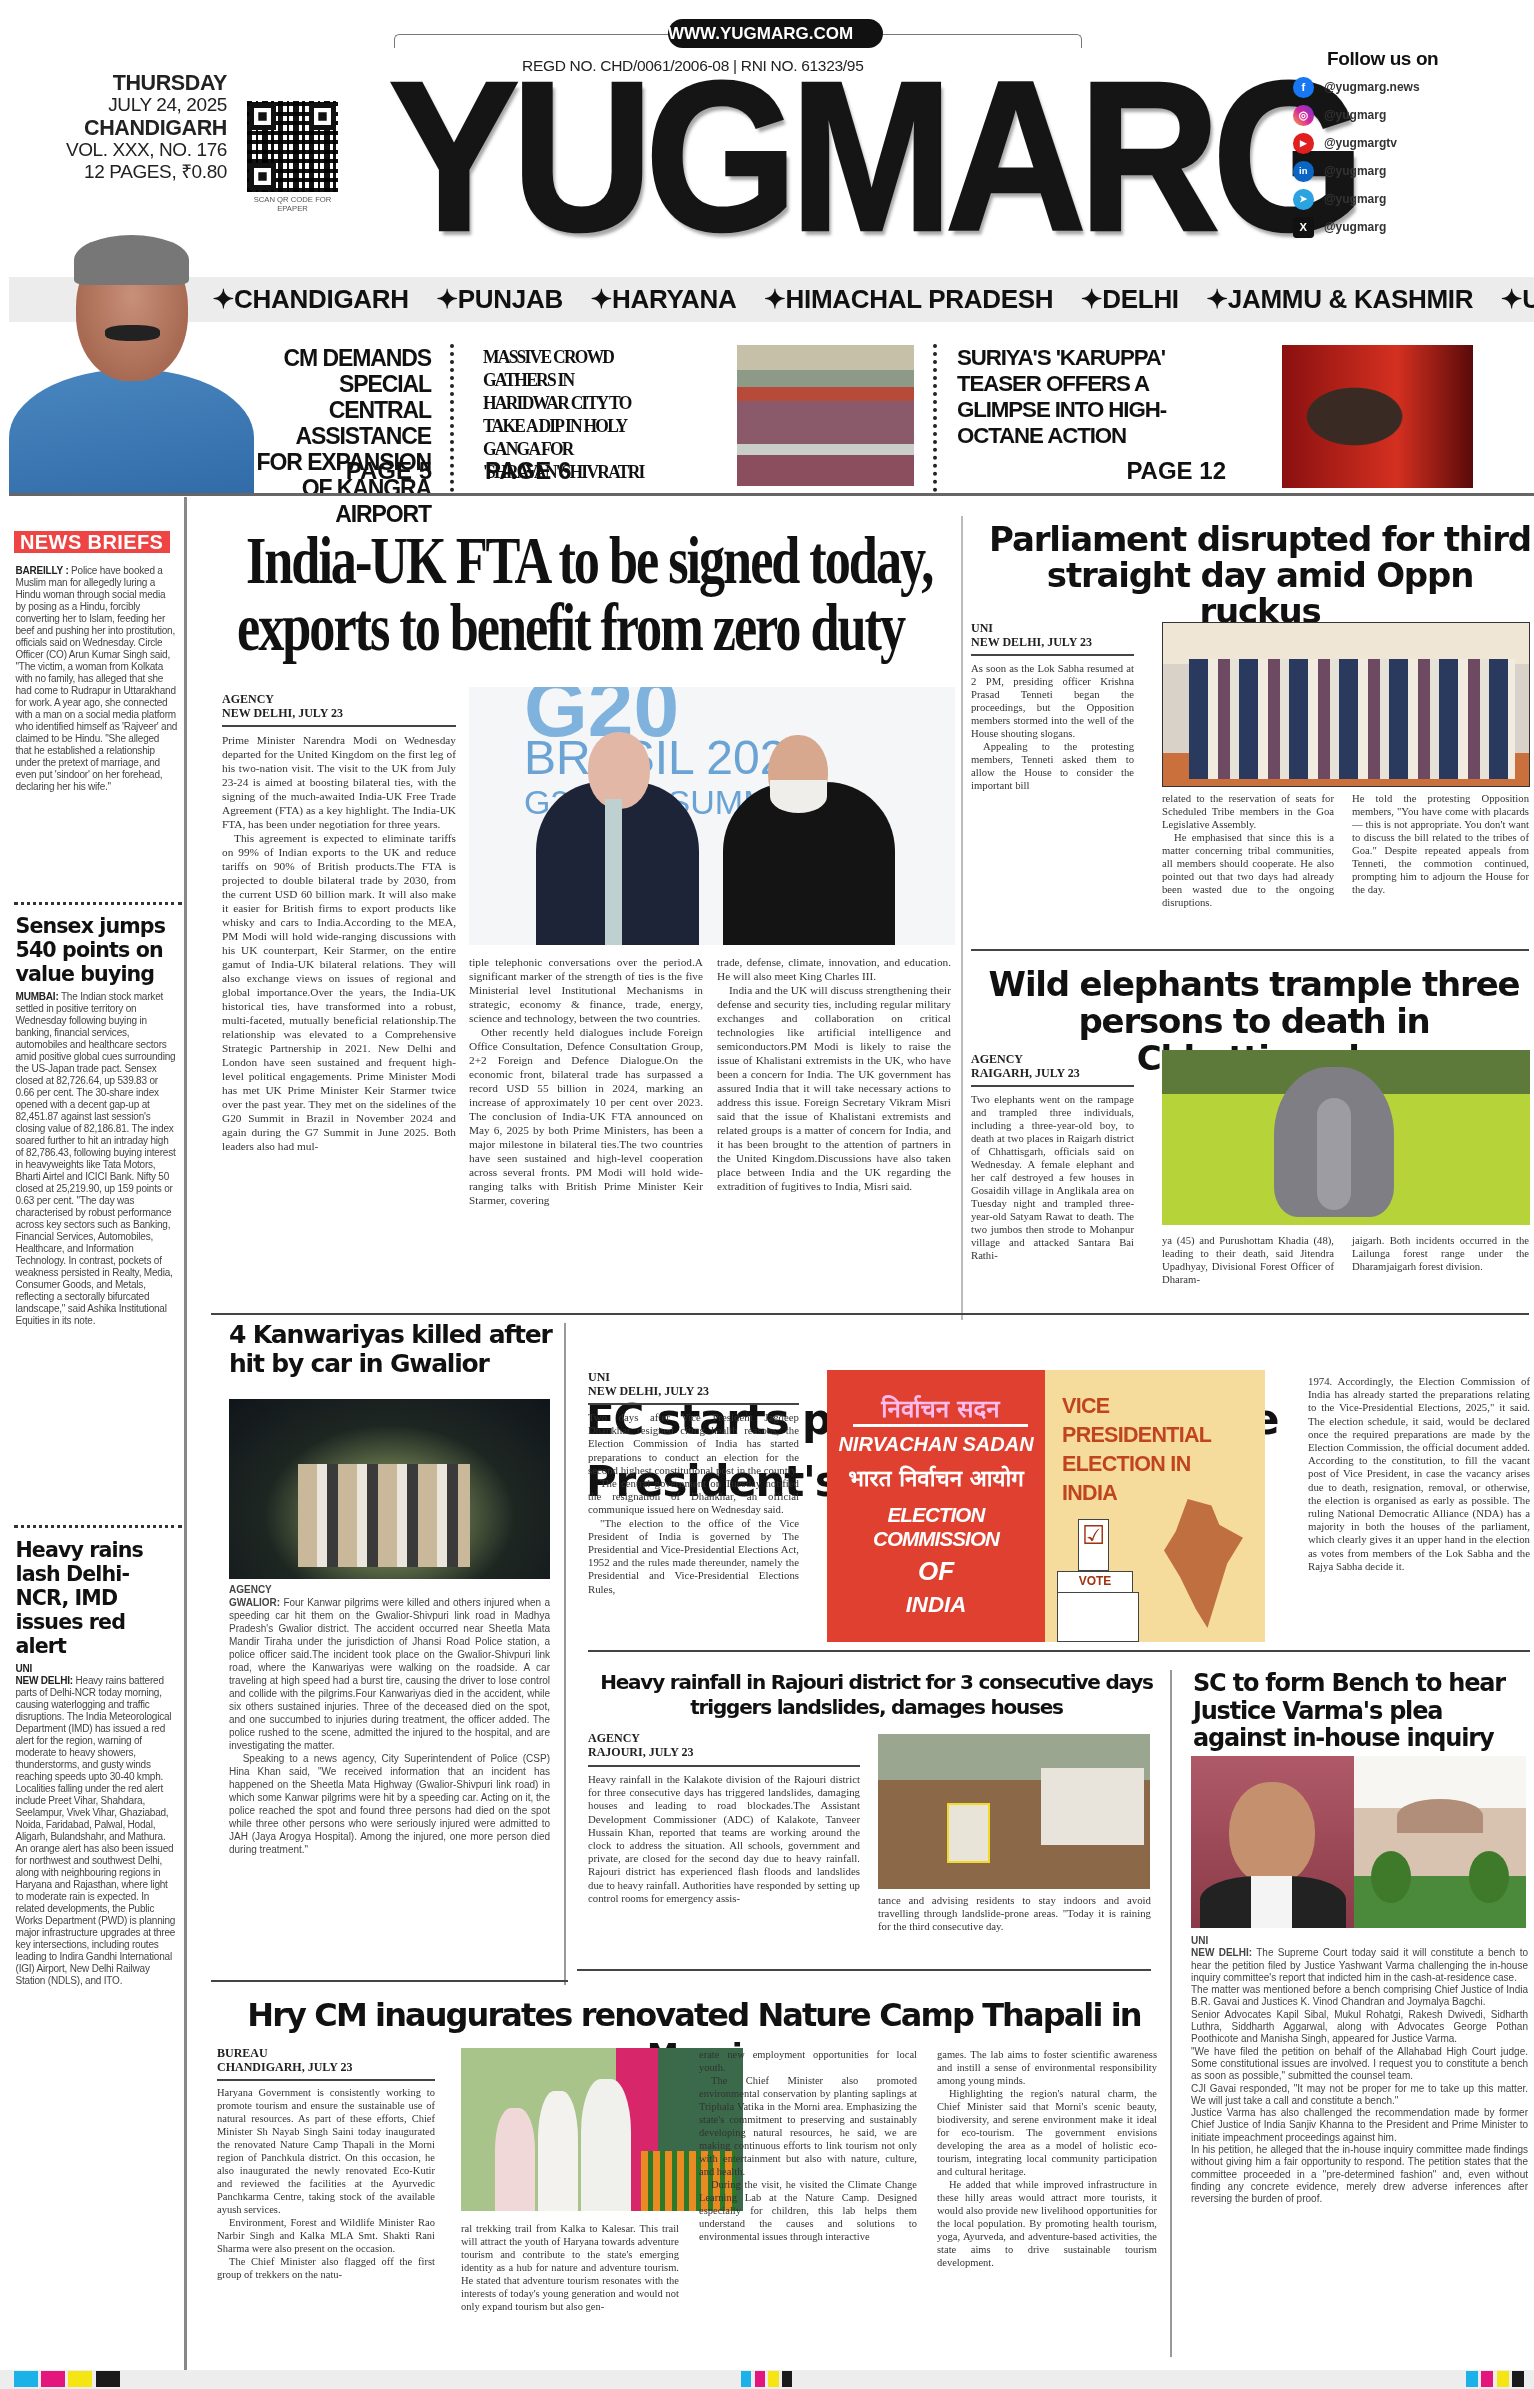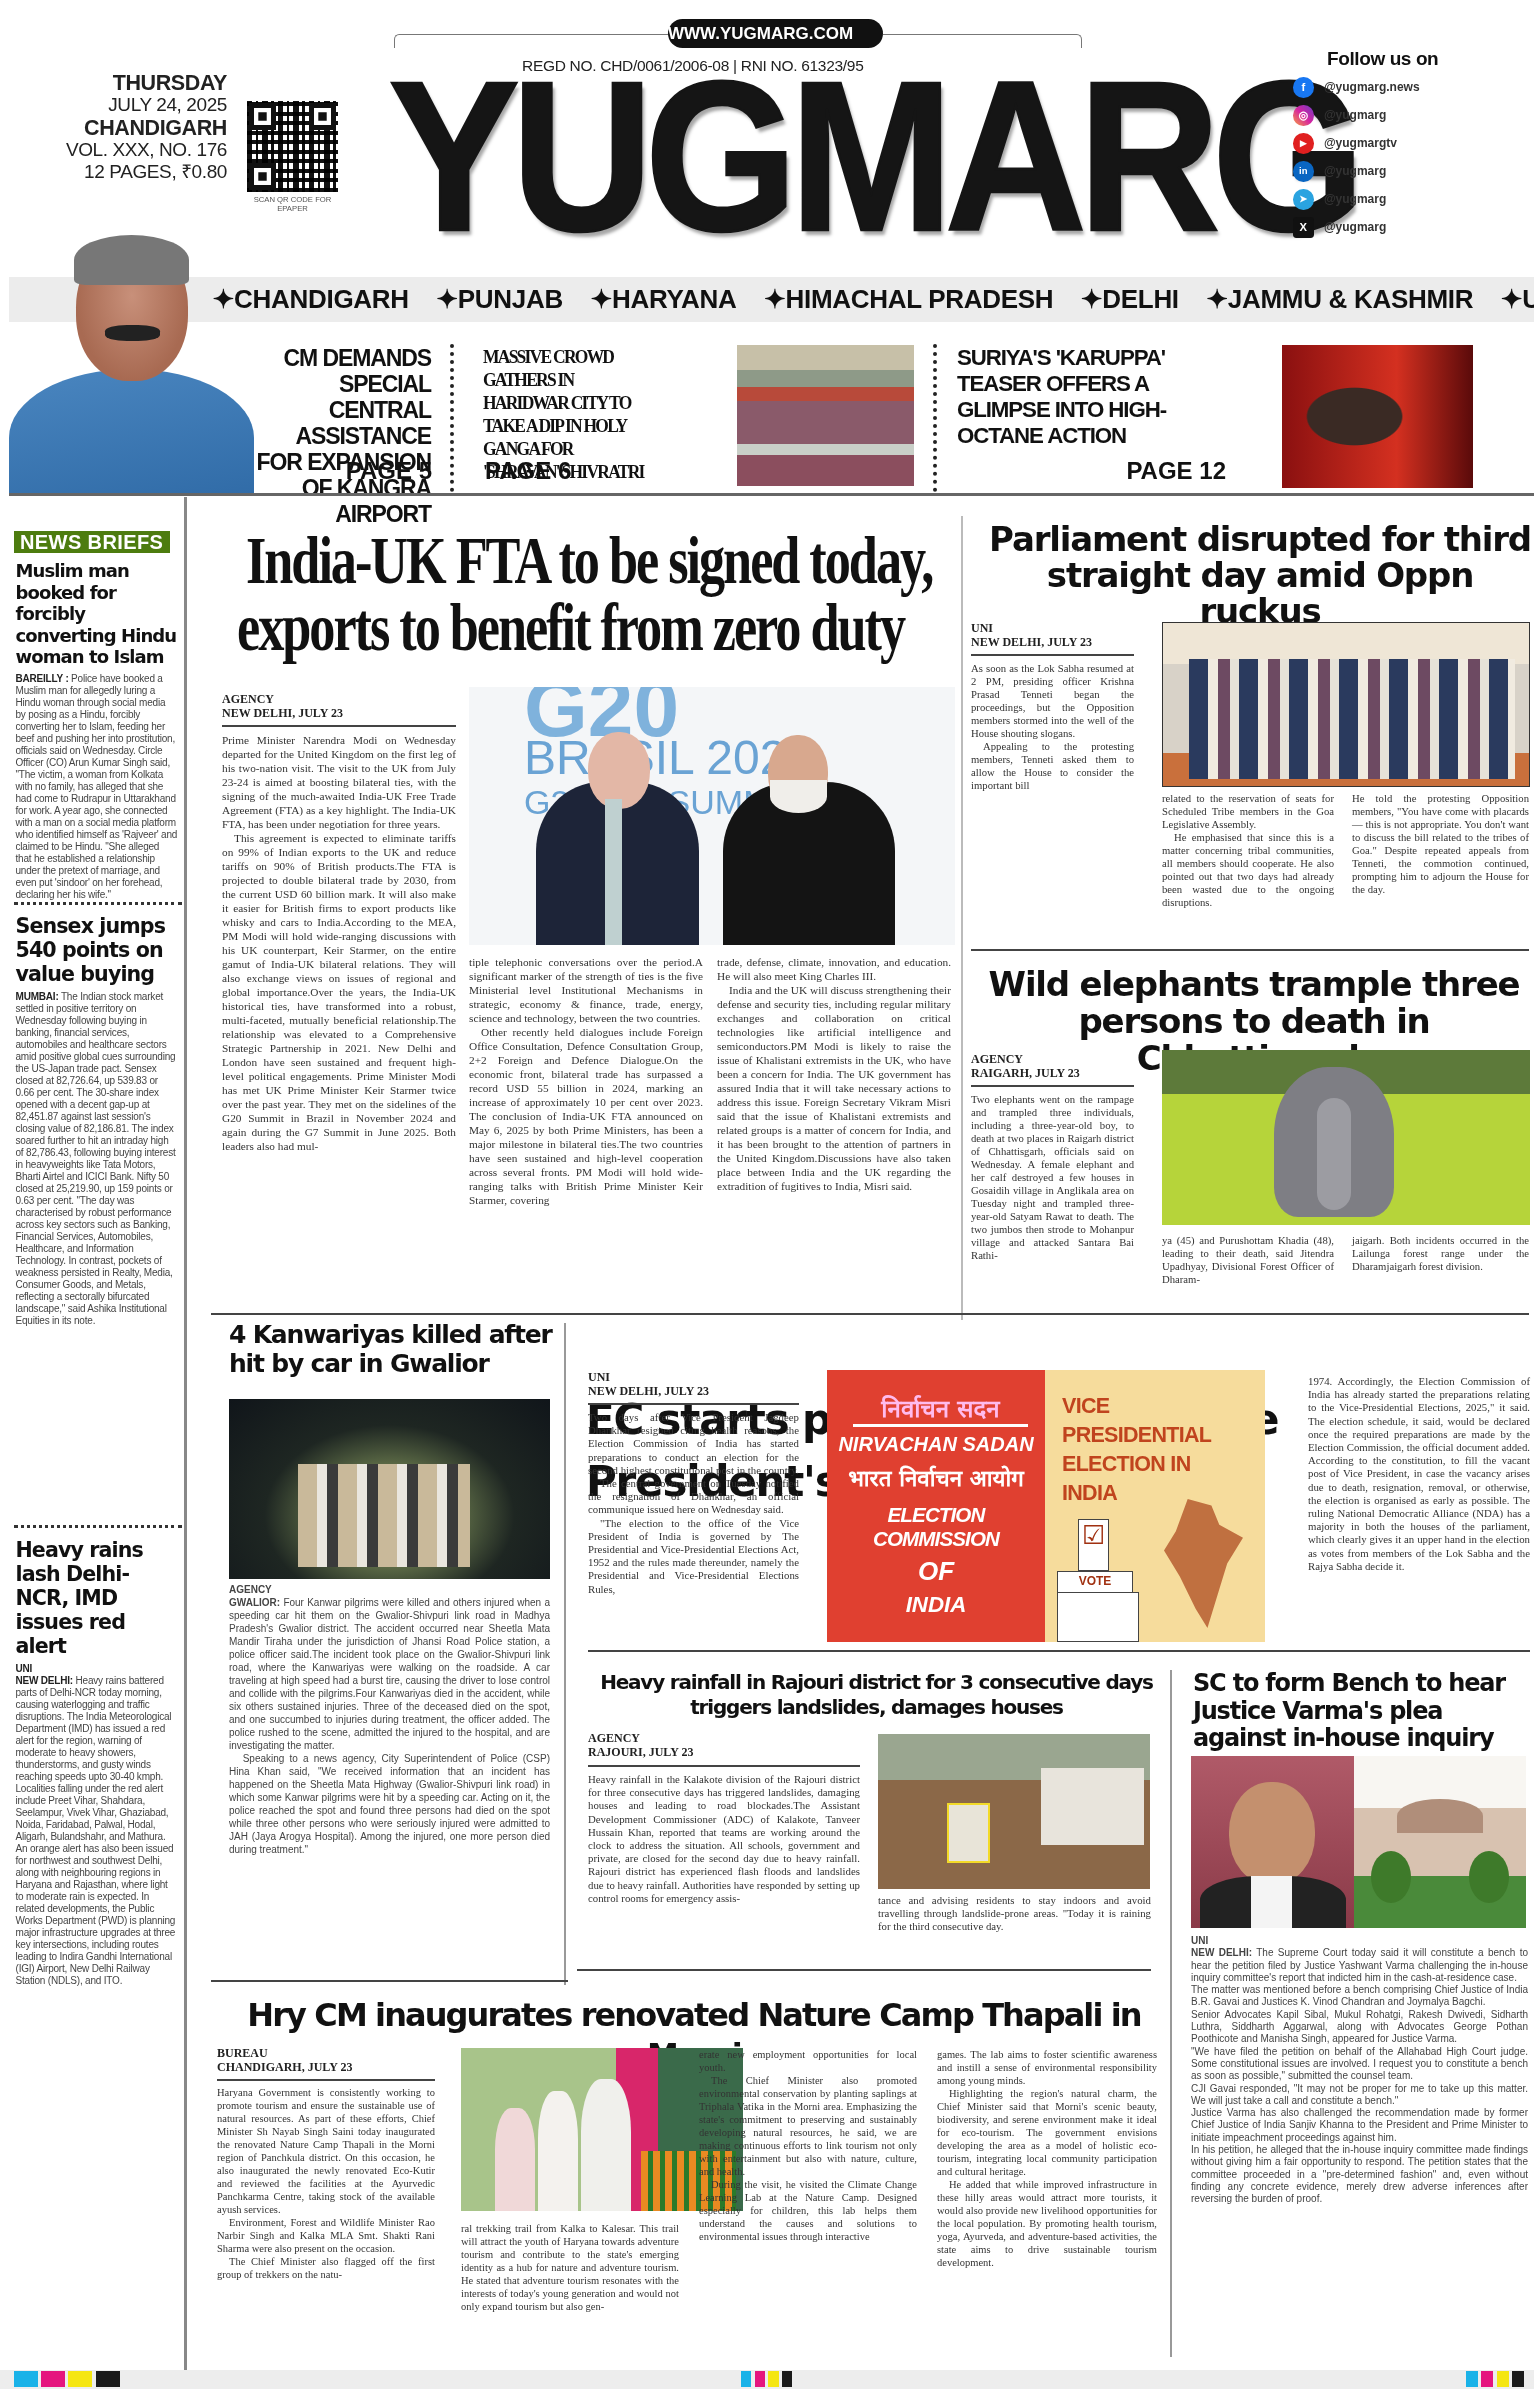--- a/index.html
+++ b/index.html
@@ -42,21 +42,21 @@
 .stache{position:absolute;left:96px;top:93px;width:55px;height:15.5px;background:#222;border-radius:40%}
 .coat{position:absolute;left:0;top:137px;width:245px;height:137px;background:linear-gradient(170deg,#4a86c0,#2f6aa6);border-radius:55% 55% 0 0}
 
 
 .teaser-h{font:700 23px/26px "Liberation Sans",sans-serif;letter-spacing:-1.1px;text-transform:uppercase}
 .page-lbl{font:700 24px "Liberation Sans",sans-serif}
 .dotsep{width:0;border-left:4.3px dotted #222}
 .hr-thick{height:2.6px;background:#666}
 
 
-#nb-tag{left:13.7px;top:531px;width:156px;height:22.3px;background:#4d7c0f;color:#fff;font:700 20px/22.3px "Liberation Sans",sans-serif;text-align:center;letter-spacing:0.4px}
+#nb-tag{left:13.7px;top:531px;width:156px;height:22.3px;background:#ef4444;color:#fff;font:700 20px/22.3px "Liberation Sans",sans-serif;text-align:center;letter-spacing:0.4px}
 .nb-head{font:700 21.5px/24px "DejaVu Sans",sans-serif;letter-spacing:-0.9px;color:#111}
 .nb-body{font:10px/12px "Liberation Sans",sans-serif;color:#444;letter-spacing:-0.2px}
 .nb-body b{color:#222}
 .dotrule{border-top:3.4px dotted #333}
 .vline{width:2.6px;background:#888}
 
 
 .lead-h{font:700 67px/69px "Liberation Serif",serif;letter-spacing:-2.6px;transform:scaleX(.78);transform-origin:left top;white-space:nowrap}
 .dateline{font:700 12px/13.7px "Liberation Serif",serif;text-transform:uppercase;color:#222}
 .drule{border-top:2.6px solid #444}
@@ -149,21 +149,20 @@
 <div class="abs dotsep" style="left:933px;top:344px;height:148px"></div>
 <div class="abs teaser-h" style="left:957px;top:345px;width:258px;font-size:22.3px">SURIYA'S 'KARUPPA' TEASER OFFERS A GLIMPSE INTO HIGH-OCTANE ACTION</div>
 <div class="abs page-lbl" style="left:1126px;top:457px;width:100px;text-align:right">PAGE 12</div>
 <div class="img" style="left:1282px;top:345px;width:191px;height:143px;background:radial-gradient(ellipse at 38% 50%,#3a2a24 0 28%,transparent 29%),linear-gradient(90deg,#8a1010,#d43020 60%,#5a0a0a)"></div>
 <div class="abs hr-thick" style="left:8.6px;top:493px;width:1526px"></div>
 
 <div class="abs vline" style="left:184px;top:497px;height:1882px"></div>
 <div id="nb-tag" class="abs">NEWS BRIEFS</div>
 
 <div class="abs" style="left:15.5px;top:560px;width:162px">
-  <div class="nb-head" style="font-size:18px;line-height:21.5px">Muslim man booked for forcibly converting Hindu woman to Islam</div>
   <div class="nb-body" style="margin-top:5.2px"><b>BAREILLY :</b> <span>Police have booked a Muslim man for allegedly luring a Hindu woman through social media by posing as a Hindu, forcibly converting her to Islam, feeding her beef and pushing her into prostitution, officials said on Wednesday. Circle Officer (CO) Arun Kumar Singh said, "The victim, a woman from Kolkata with no family, has alleged that she had come to Rudrapur in Uttarakhand for work. A year ago, she connected with a man on a social media platform who identified himself as 'Rajveer' and claimed to be Hindu. "She alleged that he established a relationship under the pretext of marriage, and even put 'sindoor' on her forehead, declaring her his wife."</span></div>
 </div>
 <div class="abs dotrule" style="left:13.7px;top:902px;width:168px"></div>
 
 <div class="abs" style="left:15.5px;top:914px;width:162px">
   <div class="nb-head" style="font-size:20.6px;line-height:24px">Sensex jumps 540 points on value buying</div>
   <div class="nb-body" style="margin-top:5.2px"><b>MUMBAI:</b> <span>The Indian stock market settled in positive territory on Wednesday following buying in banking, financial services, automobiles and healthcare sectors amid positive global cues surrounding the US-Japan trade pact. Sensex closed at 82,726.64, up 539.83 or 0.66 per cent. The 30-share index opened with a decent gap-up at 82,451.87 against last session's closing value of 82,186.81. The index soared further to hit an intraday high of 82,786.43, following buying interest in heavyweights like Tata Motors, Bharti Airtel and ICICI Bank. Nifty 50 closed at 25,219.90, up 159 points or 0.63 per cent. "The day was characterised by robust performance across key sectors such as Banking, Financial Services, Automobiles, Healthcare, and Information Technology. In contrast, pockets of weakness persisted in Realty, Media, Consumer Goods, and Metals, reflecting a sectorally bifurcated landscape," said Ashika Institutional Equities in its note.</span></div>
 </div>
 <div class="abs dotrule" style="left:13.7px;top:1525px;width:168px"></div>
 

